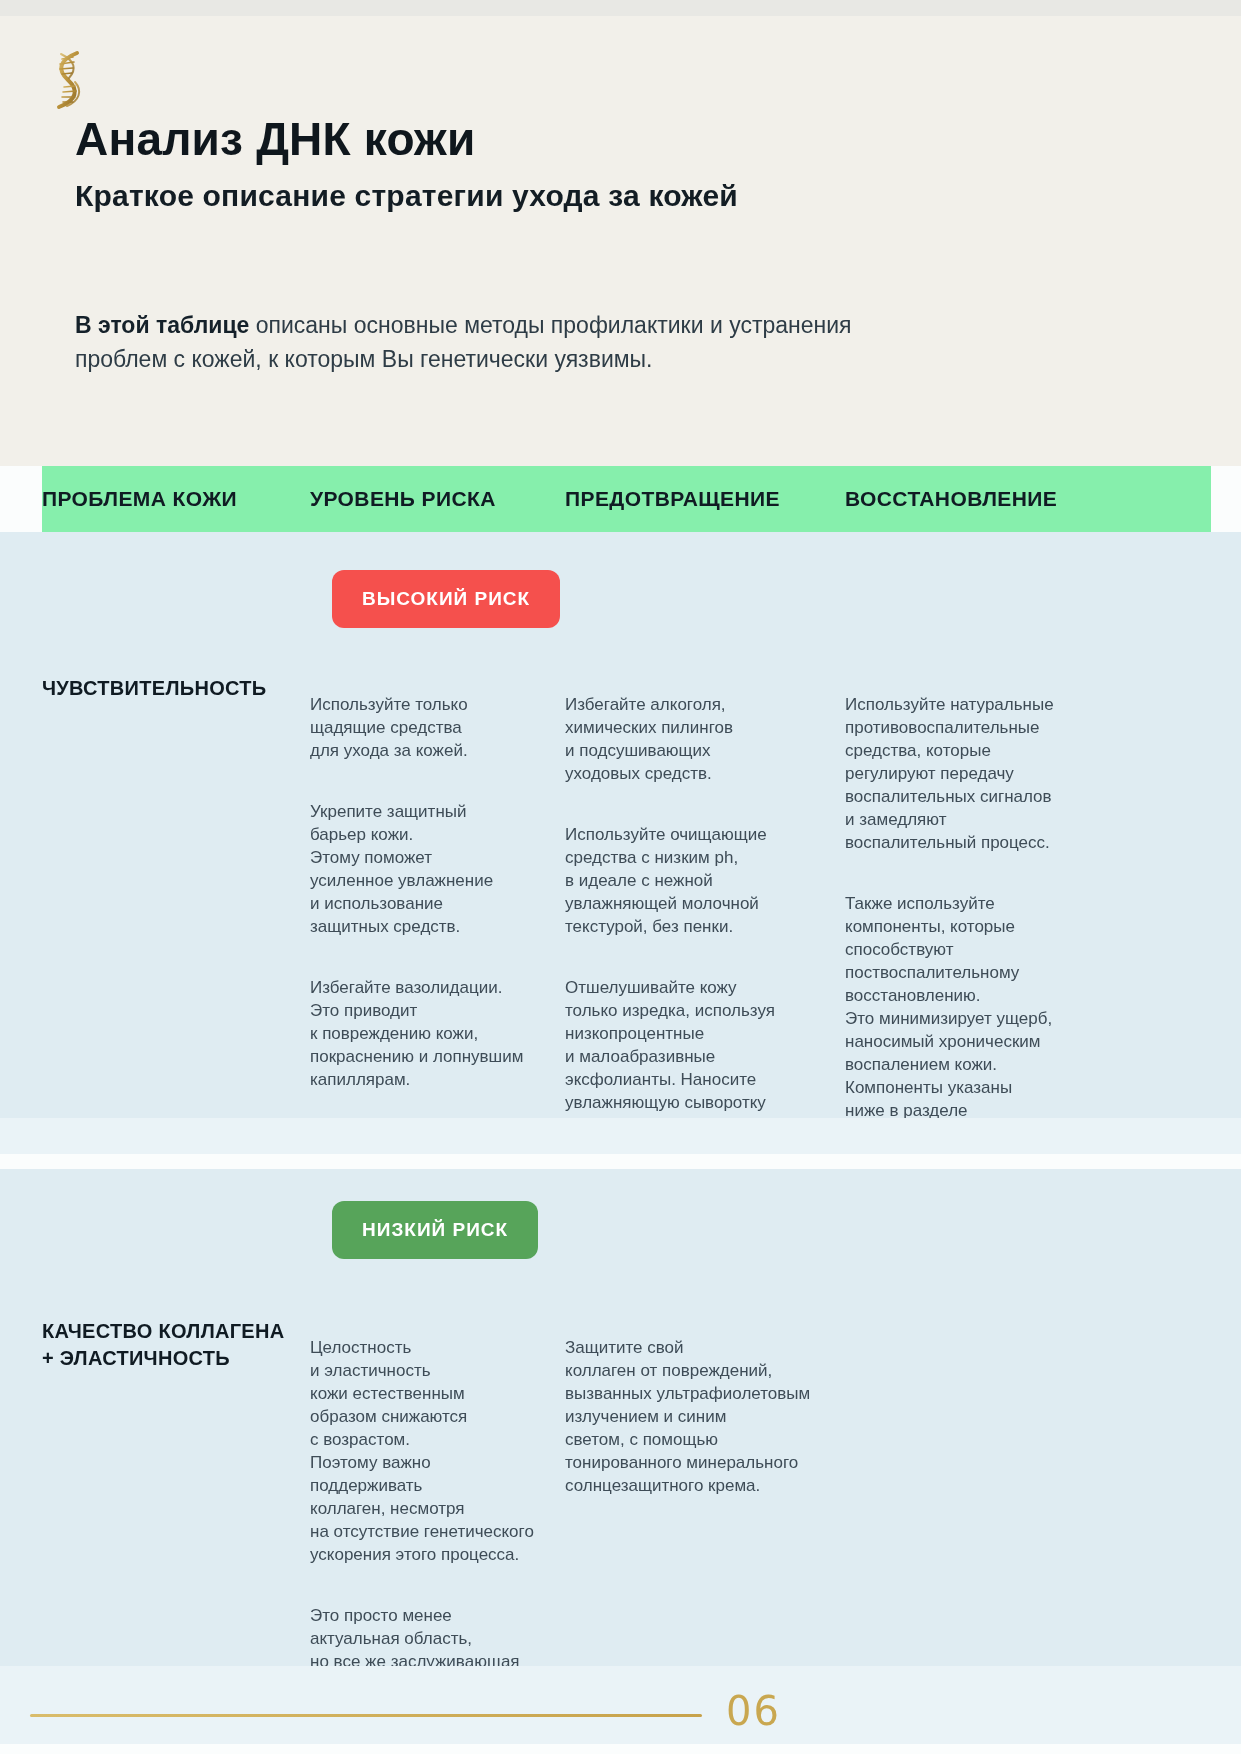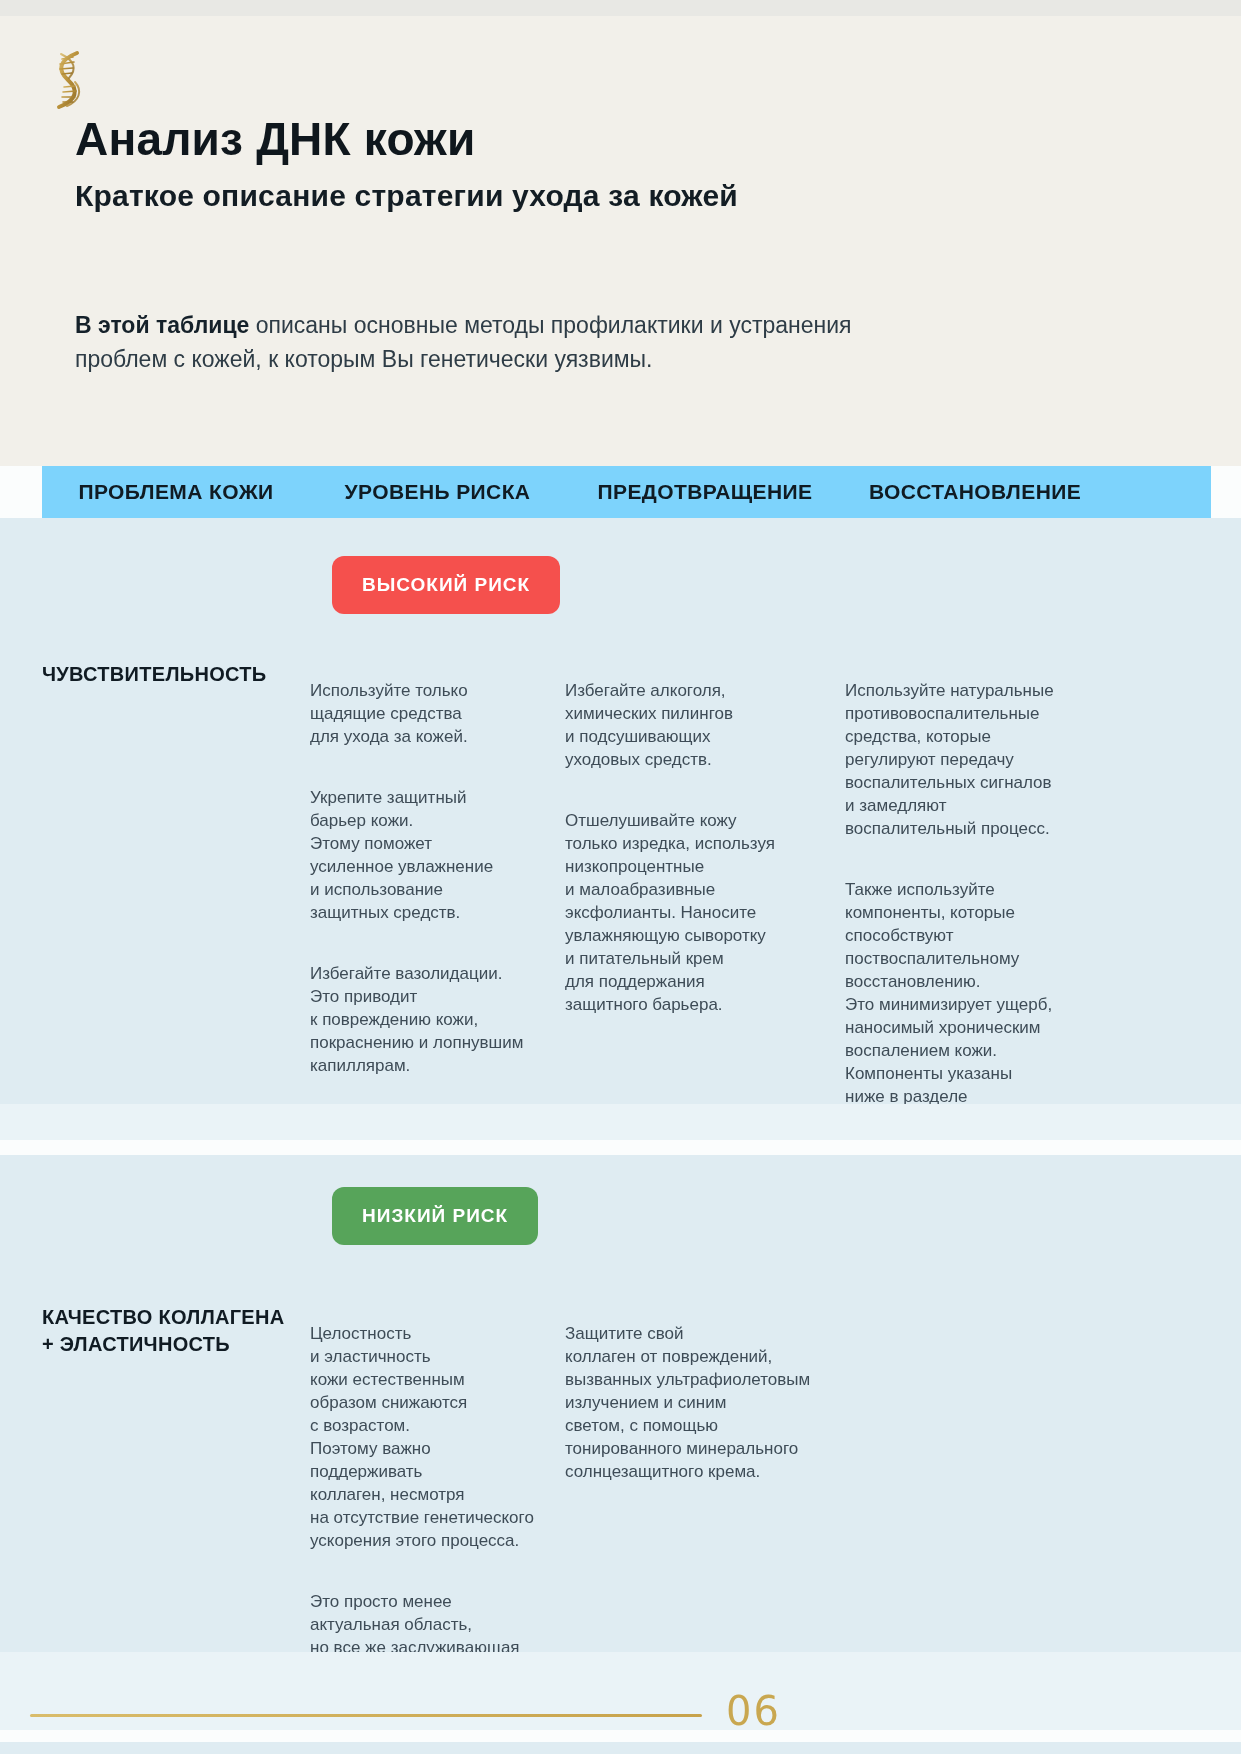--- a/index.html
+++ b/index.html
@@ -39,21 +39,21 @@
   .table-area {
     position: absolute; top: 450px; left: 0; right: 0; bottom: 0;
     background: #fbfdfd;
     display: flex; flex-direction: column;
   }
   .grid-cols {
     display: grid;
     grid-template-columns: 268px 255px 280px 260px;
     margin-left: 42px; margin-right: 30px;
   }
-  .thead { height: 52px; align-items: center; background: #7dd3fc; text-align: center; }
+  .thead { height: 66px; align-items: center; background: #86efac; }
   .th {
     font-size: 21px; font-weight: 800; color: #101b23; letter-spacing: 0.4px;
     white-space: nowrap;
   }
 
   .block { position: relative; background: #dfecf2; overflow: hidden; }
   .block-1 { height: 622px; padding-top: 38px; }
   .block-2 { height: 575px; padding-top: 32px; margin-top: 15px; }
 
   .badge-row { margin-left: 332px; height: 58px; }
@@ -158,20 +158,25 @@
 капиллярам.</p>
           <p>Воспаленная кожа может
 временно не реагировать
 на масла.</p>
         </div>
         <div class="cell">
           <p>Избегайте алкоголя,
 химических пилингов
 и подсушивающих
 уходовых средств.</p>
+          <p>Используйте очищающие
+средства с низким ph,
+в идеале с нежной
+увлажняющей молочной
+текстурой, без пенки.</p>
           <p>Отшелушивайте кожу
 только изредка, используя
 низкопроцентные
 и малоабразивные
 эксфолианты. Наносите
 увлажняющую сыворотку
 и питательный крем
 для поддержания
 защитного барьера.</p>
         </div>

